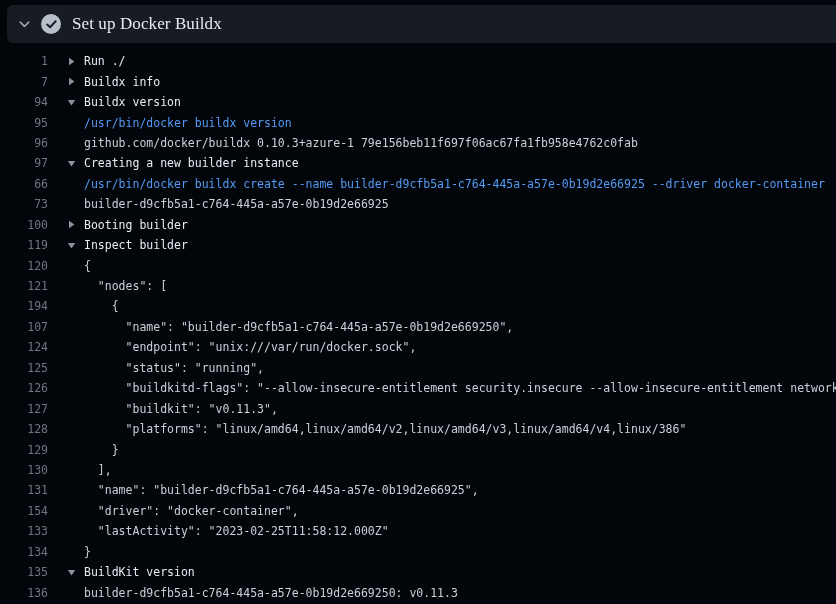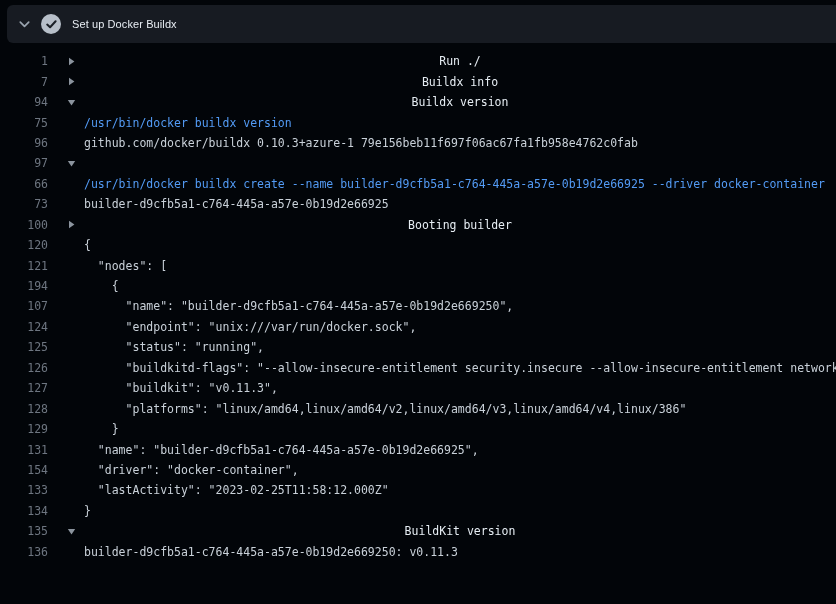--- a/index.html
+++ b/index.html
@@ -29,23 +29,24 @@
   .chev{width:15px;height:15px;flex:0 0 auto;display:block;}
   .status{
     width:20px;height:20px;border-radius:50%;
     background:var(--check-circle);
     margin-left:9px;flex:0 0 auto;
     display:flex;align-items:center;justify-content:center;
   }
   .step-title{
     margin-left:11px;
     color:var(--title-fg);
-    font-size:11px;
+    font-size:17px;
     font-weight:500;
     letter-spacing:.1px;
+    font-family:Liberation Serif, serif;
   }
 
   .log{
     position:absolute;left:0;top:43px;right:0;bottom:0;
     padding-top:8px;
     font-family:"DejaVu Sans Mono",monospace;
     font-size:11.5px;
     overflow:hidden;
   }
   .row{
@@ -57,21 +58,21 @@
     flex:0 0 48px;width:48px;text-align:right;
     color:var(--num-fg);
     cursor:pointer;
   }
   .row .gut{
     flex:0 0 36px;width:36px;height:100%;
     display:flex;align-items:center;
     padding-left:19px;
   }
   .row .txt{flex:1 1 auto;overflow:hidden;white-space:pre;}
-  .row.group .txt{color:var(--group-fg);text-align:center;}
+  .row.group .txt{color:var(--group-fg);}
   .row.group{cursor:pointer;}
   .row.cmd .txt{color:var(--cmd-fg);}
   .row.out .txt{color:var(--out-fg);}
   .tri{display:block;}
 </style>
 </head>
 <body>
 
 <div class="step-header">
   <svg class="chev" viewBox="0 0 16 16">
@@ -89,40 +90,44 @@
   <div>
       <div class="row group"><span class="num">1</span><span class="gut"><svg width="9" height="9" viewBox="0 0 9 9" class="tri">
             <path d="M2 0.8 L7.4 4.5 L2 8.2 Z" fill="var(--arrow-fg)"></path>
           </svg></span><span class="txt">Run ./</span></div>
       <div class="row group"><span class="num">7</span><span class="gut"><svg width="9" height="9" viewBox="0 0 9 9" class="tri">
             <path d="M2 0.8 L7.4 4.5 L2 8.2 Z" fill="var(--arrow-fg)"></path>
           </svg></span><span class="txt">Buildx info</span></div>
       <div class="row group"><span class="num">94</span><span class="gut"><svg width="9" height="9" viewBox="0 0 9 9" class="tri">
             <path d="M0.8 2 L8.2 2 L4.5 7.4 Z" fill="var(--arrow-fg)"></path>
           </svg></span><span class="txt">Buildx version</span></div>
-      <div class="row cmd"><span class="num">75</span><span class="gut"></span><span class="txt">/usr/bin/docker buildx version</span></div>
+      <div class="row cmd"><span class="num">95</span><span class="gut"></span><span class="txt">/usr/bin/docker buildx version</span></div>
       <div class="row out"><span class="num">96</span><span class="gut"></span><span class="txt">github.com/docker/buildx 0.10.3+azure-1 79e156beb11f697f06ac67fa1fb958e4762c0fab</span></div>
       <div class="row group"><span class="num">97</span><span class="gut"><svg width="9" height="9" viewBox="0 0 9 9" class="tri">
             <path d="M0.8 2 L8.2 2 L4.5 7.4 Z" fill="var(--arrow-fg)"></path>
-          </svg></span></div>
+          </svg></span><span class="txt">Creating a new builder instance</span></div>
       <div class="row cmd"><span class="num">66</span><span class="gut"></span><span class="txt">/usr/bin/docker buildx create --name builder-d9cfb5a1-c764-445a-a57e-0b19d2e66925 --driver docker-container</span></div>
       <div class="row out"><span class="num">73</span><span class="gut"></span><span class="txt">builder-d9cfb5a1-c764-445a-a57e-0b19d2e66925</span></div>
       <div class="row group"><span class="num">100</span><span class="gut"><svg width="9" height="9" viewBox="0 0 9 9" class="tri">
             <path d="M2 0.8 L7.4 4.5 L2 8.2 Z" fill="var(--arrow-fg)"></path>
           </svg></span><span class="txt">Booting builder</span></div>
+      <div class="row group"><span class="num">119</span><span class="gut"><svg width="9" height="9" viewBox="0 0 9 9" class="tri">
+            <path d="M0.8 2 L8.2 2 L4.5 7.4 Z" fill="var(--arrow-fg)"></path>
+          </svg></span><span class="txt">Inspect builder</span></div>
       <div class="row out"><span class="num">120</span><span class="gut"></span><span class="txt">{</span></div>
       <div class="row out"><span class="num">121</span><span class="gut"></span><span class="txt">  "nodes": [</span></div>
       <div class="row out"><span class="num">194</span><span class="gut"></span><span class="txt">    {</span></div>
       <div class="row out"><span class="num">107</span><span class="gut"></span><span class="txt">      "name": "builder-d9cfb5a1-c764-445a-a57e-0b19d2e669250",</span></div>
       <div class="row out"><span class="num">124</span><span class="gut"></span><span class="txt">      "endpoint": "unix:///var/run/docker.sock",</span></div>
       <div class="row out"><span class="num">125</span><span class="gut"></span><span class="txt">      "status": "running",</span></div>
       <div class="row out"><span class="num">126</span><span class="gut"></span><span class="txt">      "buildkitd-flags": "--allow-insecure-entitlement security.insecure --allow-insecure-entitlement network.host",</span></div>
       <div class="row out"><span class="num">127</span><span class="gut"></span><span class="txt">      "buildkit": "v0.11.3",</span></div>
       <div class="row out"><span class="num">128</span><span class="gut"></span><span class="txt">      "platforms": "linux/amd64,linux/amd64/v2,linux/amd64/v3,linux/amd64/v4,linux/386"</span></div>
       <div class="row out"><span class="num">129</span><span class="gut"></span><span class="txt">    }</span></div>
+      <div class="row out"><span class="num">130</span><span class="gut"></span><span class="txt">  ],</span></div>
       <div class="row out"><span class="num">131</span><span class="gut"></span><span class="txt">  "name": "builder-d9cfb5a1-c764-445a-a57e-0b19d2e66925",</span></div>
       <div class="row out"><span class="num">154</span><span class="gut"></span><span class="txt">  "driver": "docker-container",</span></div>
       <div class="row out"><span class="num">133</span><span class="gut"></span><span class="txt">  "lastActivity": "2023-02-25T11:58:12.000Z"</span></div>
       <div class="row out"><span class="num">134</span><span class="gut"></span><span class="txt">}</span></div>
       <div class="row group"><span class="num">135</span><span class="gut"><svg width="9" height="9" viewBox="0 0 9 9" class="tri">
             <path d="M0.8 2 L8.2 2 L4.5 7.4 Z" fill="var(--arrow-fg)"></path>
           </svg></span><span class="txt">BuildKit version</span></div>
       <div class="row out"><span class="num">136</span><span class="gut"></span><span class="txt">builder-d9cfb5a1-c764-445a-a57e-0b19d2e669250: v0.11.3</span></div>
     </div>
 </div>

